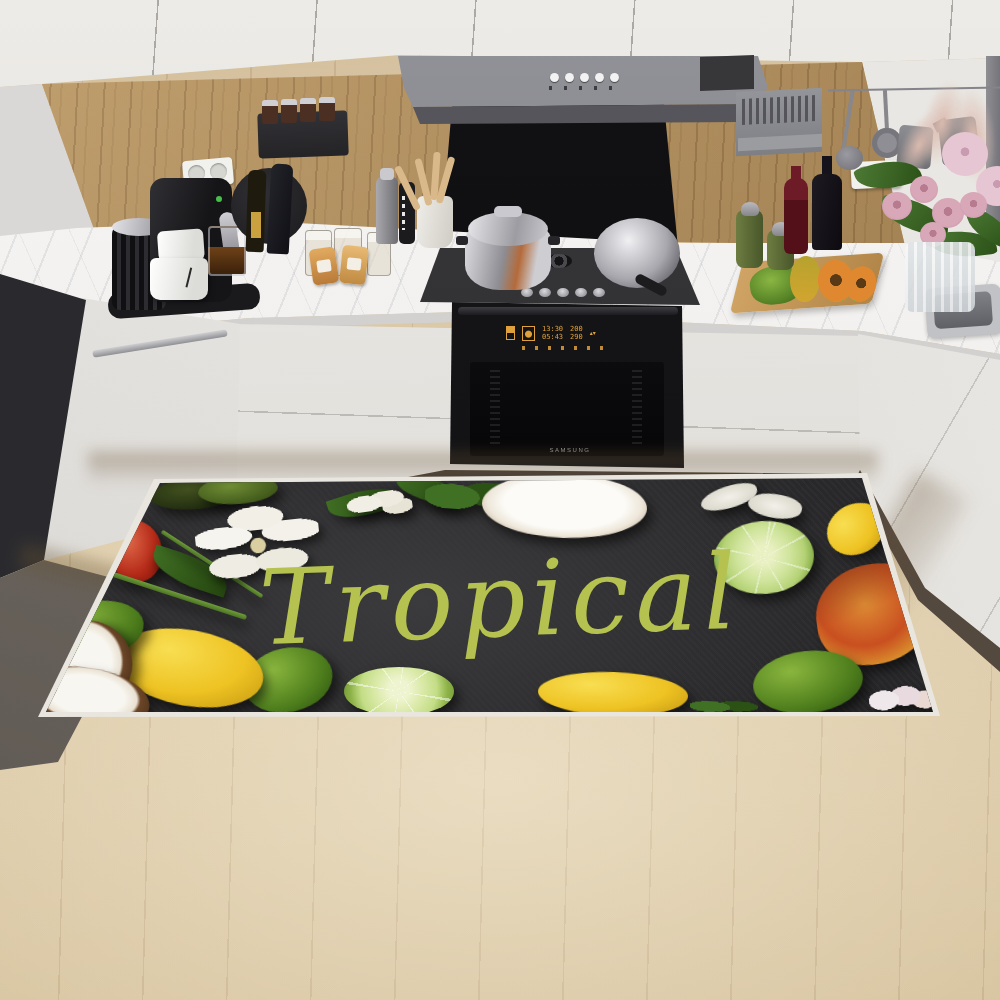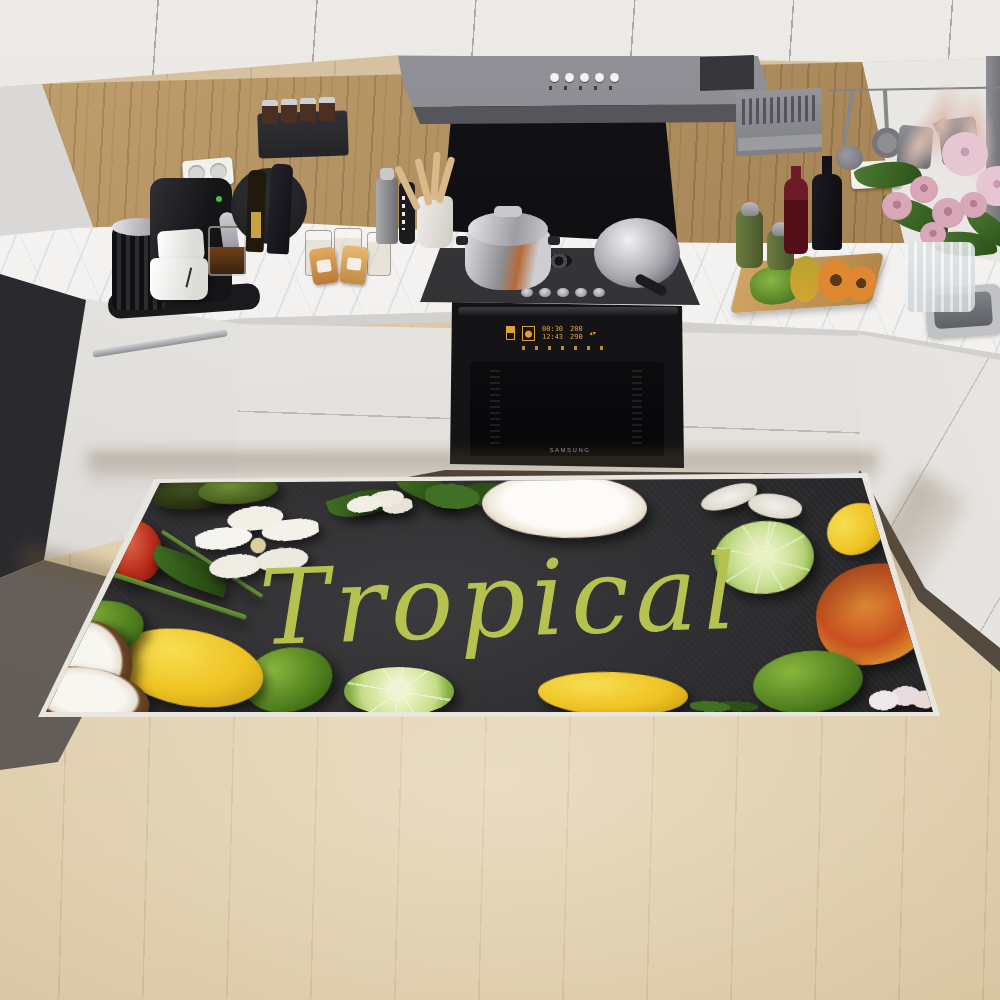--- a/index.html
+++ b/index.html
@@ -306,22 +306,22 @@
   <div class="sink">
     <div class="sink-basin"></div>
   </div>
 
   <div class="oven"></div>
   <div class="oven-handle"></div>
   <div class="oven-display">
     <div class="disp-icon1"></div>
     <div class="disp-icon2"></div>
     <div class="blk">
-      <div style="position:static">00:30</div>
-      <div style="position:static">12:43</div>
+      <div style="position:static">13:30</div>
+      <div style="position:static">05:43</div>
     </div>
     <div class="blk">
       <div style="position:static">200</div>
       <div style="position:static">290</div>
     </div>
     <div class="disp-arrows">▴▾</div>
   </div>
   <div class="oven-icon-row"></div>
   <div class="oven-door"></div>
   <div class="oven-brand">SAMSUNG</div>

